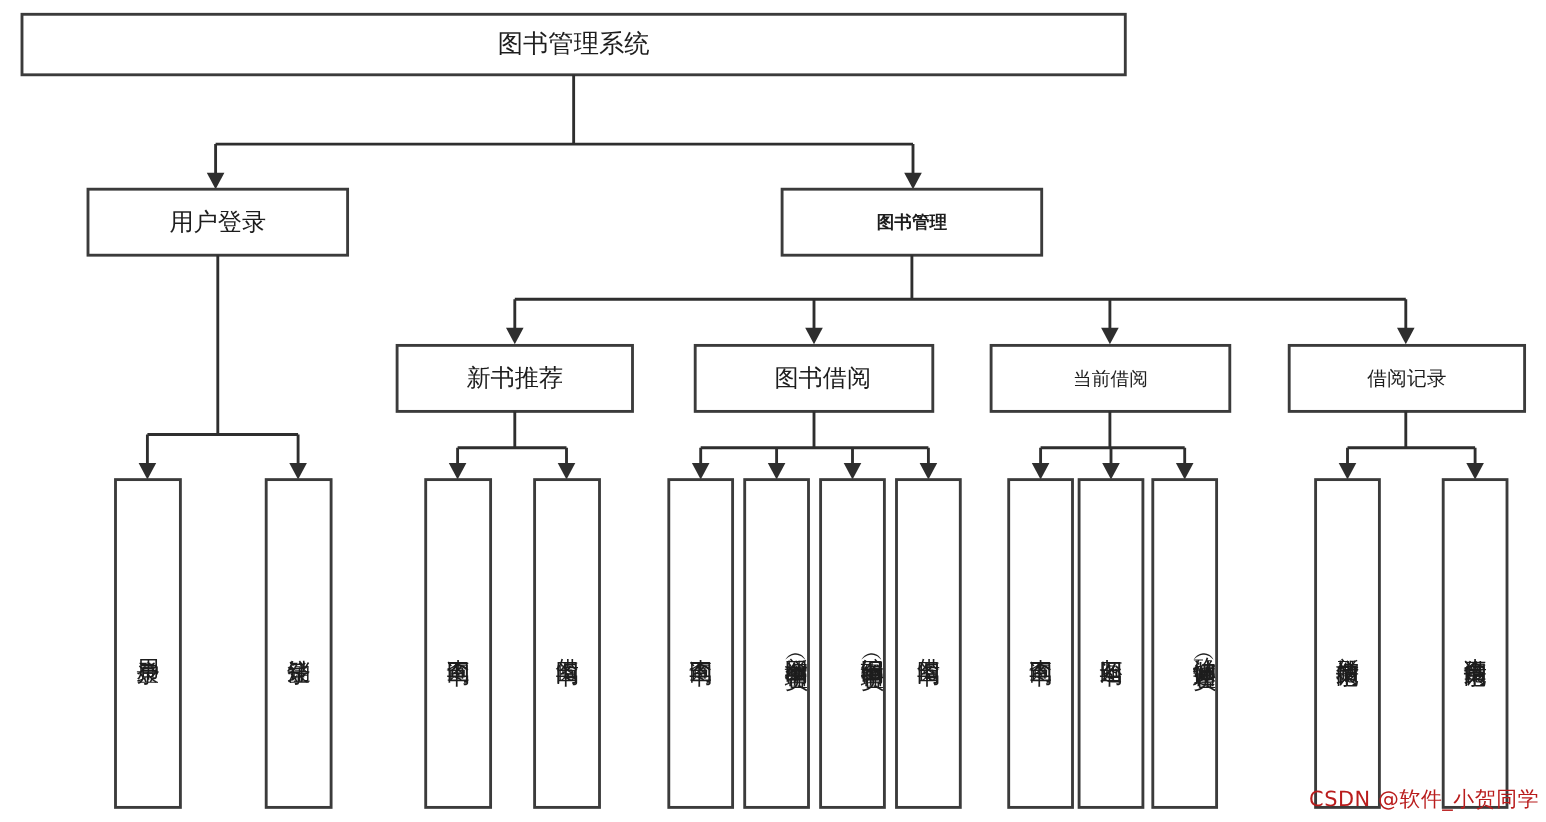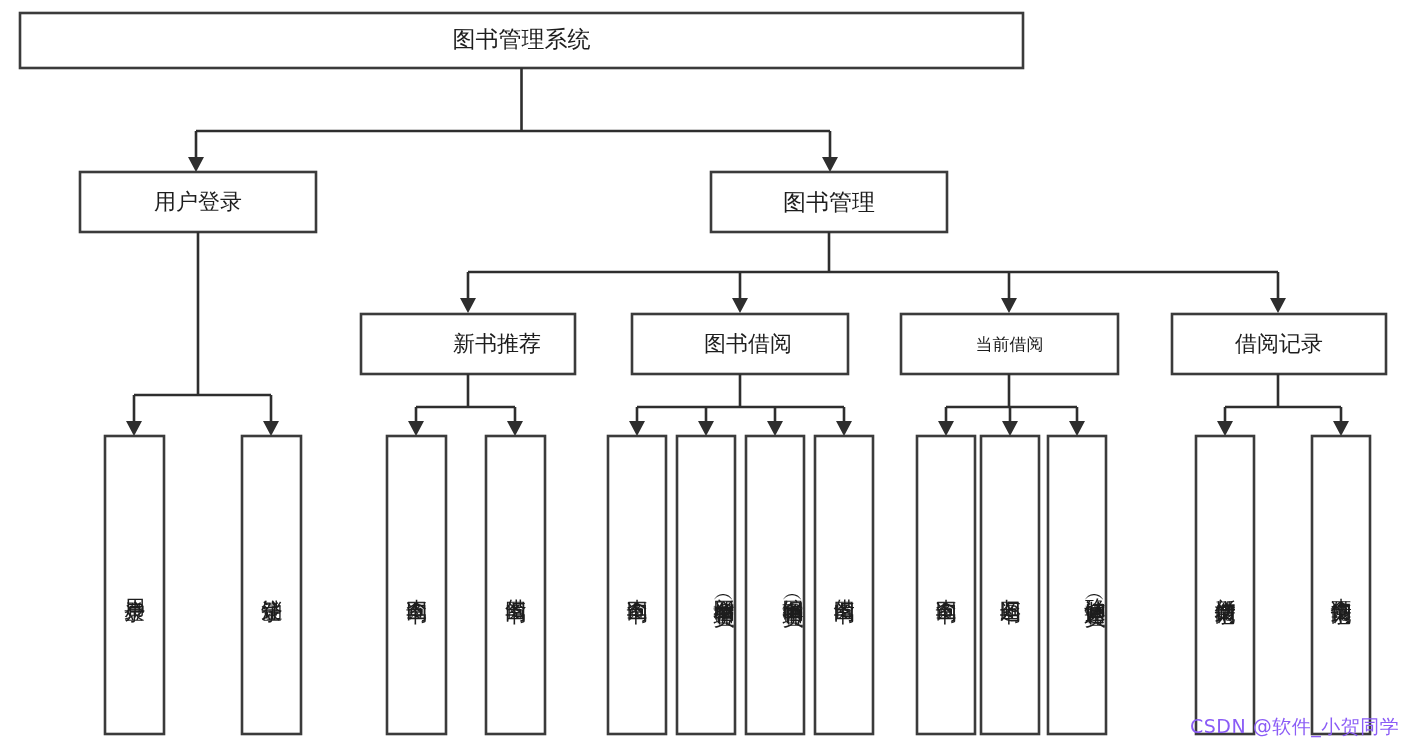--- a/index.html
+++ b/index.html
@@ -66,21 +66,21 @@
     display: flex;
     align-items: center;
     justify-content: center;
     white-space: nowrap;
     pointer-events: none;
   }
   .watermark {
     position: absolute;
     font-family: "DejaVu Sans", "Liberation Sans", sans-serif;
     font-size: 19px;
-    color: #8b5cf6;
+    color: #b91c1c;
     letter-spacing: 0.5px;
     white-space: nowrap;
     pointer-events: none;
   }
 </style>
 </head>
 <body>
 
 <div id="diagram-root">
 
@@ -149,26 +149,26 @@
     <rect class="node-box" x="981" y="436" width="58" height="298"></rect>
     <rect class="node-box" x="1048" y="436" width="58" height="298"></rect>
 
     <rect class="node-box" x="1196" y="436" width="58" height="298"></rect>
     <rect class="node-box" x="1312" y="436" width="58" height="298"></rect>
   </svg>
 
   <div class="h-label" style="left:20px; top:13px; width:1003px; height:53px; font-size:23px;">图书管理系统</div>
 
   <div class="h-label" style="left:80px; top:172px; width:236px; height:60px; font-size:22px;">用户登录</div>
-  <div class="h-label" style="left:711px; top:172px; width:236px; height:60px; font-size:23px;">图书管理</div>
+  <div class="h-label" style="left:711px; top:172px; width:236px; height:60px; font-size:16px;font-weight:bold;">图书管理</div>
 
-  <div class="h-label" style="left:361px; top:314px; width:214px; height:60px; font-size:22px;margin-left:29px;">新书推荐</div>
+  <div class="h-label" style="left:361px; top:314px; width:214px; height:60px; font-size:22px;">新书推荐</div>
   <div class="h-label" style="left:632px; top:314px; width:232px; height:60px; font-size:22px;">图书借阅</div>
   <div class="h-label" style="left:901px; top:314px; width:217px; height:60px; font-size:17px;">当前借阅</div>
-  <div class="h-label" style="left:1172px; top:314px; width:214px; height:60px; font-size:22px;">借阅记录</div>
+  <div class="h-label" style="left:1172px; top:314px; width:214px; height:60px; font-size:18px;">借阅记录</div>
 
   <div class="vert-label" style="left:105px; top:436px; width:59px; height:298px;">用户登录</div>
   <div class="vert-label" style="left:242px; top:436px; width:59px; height:298px;">注销登录</div>
 
   <div class="vert-label" style="left:387px; top:436px; width:59px; height:298px;">查询图书</div>
   <div class="vert-label" style="left:486px; top:436px; width:59px; height:298px;">借阅图书</div>
 
   <div class="vert-label" style="left:608px; top:436px; width:58px; height:298px;">查询图书</div>
   <div class="vert-label" style="left:677px; top:436px; width:58px; height:298px; align-items:flex-start; padding-top:6px; box-sizing:border-box;">新增图书（管理员）</div>
   <div class="vert-label" style="left:746px; top:436px; width:58px; height:298px; align-items:flex-start; padding-top:6px; box-sizing:border-box;">编辑图书（管理员）</div>

